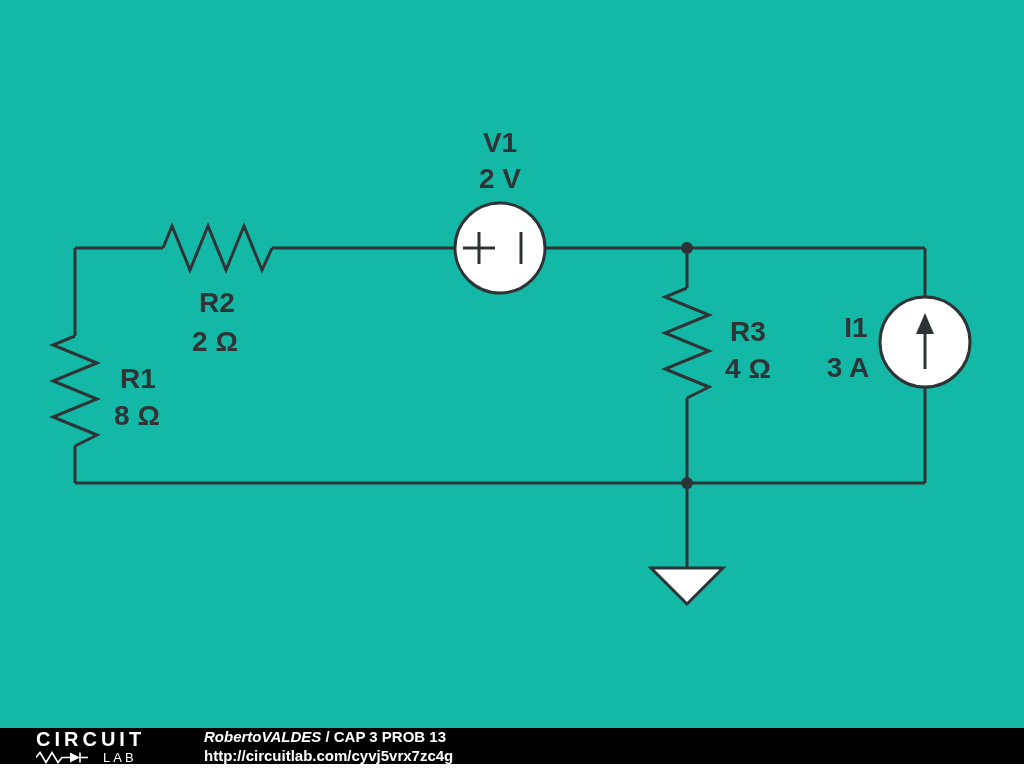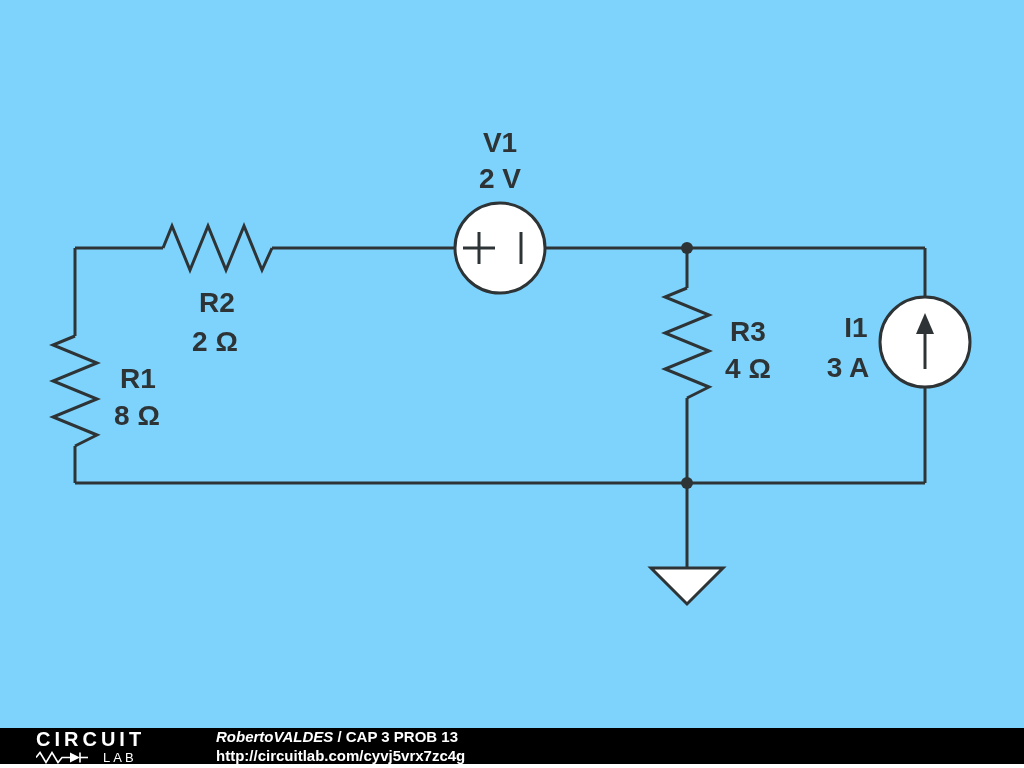--- a/index.html
+++ b/index.html
@@ -6,21 +6,21 @@
   html, body { width: 1024px; height: 768px; }
   body {
     background: #ffffff;
     font-family: "Liberation Sans", sans-serif;
     overflow: hidden;
   }
   .canvas {
     position: relative;
     width: 1024px;
     height: 728px;
-    background: #7dd3fc;
+    background: #14b8a6;
   }
   svg text.schematic-label {
     font-family: "Liberation Sans", sans-serif;
     font-weight: bold;
     font-size: 28px;
     fill: #2e3436;
   }
   .footer {
     width: 1024px;
     height: 36px;
@@ -49,21 +49,21 @@
     gap: 5px;
     margin-top: 2px;
   }
   .logo-lab {
     font-size: 13px;
     font-weight: normal;
     letter-spacing: 3px;
     color: #ffffff;
   }
   .credit {
-    margin-left: 22px;
+    margin-left: 10px;
     font-size: 15px;
     line-height: 19px;
     color: #ffffff;
     white-space: nowrap;
   }
   .credit-line1 { font-weight: bold; }
   .credit-author { font-style: italic; }
   .credit-url { font-weight: bold; text-align: right; }
 </style>
 </head>

